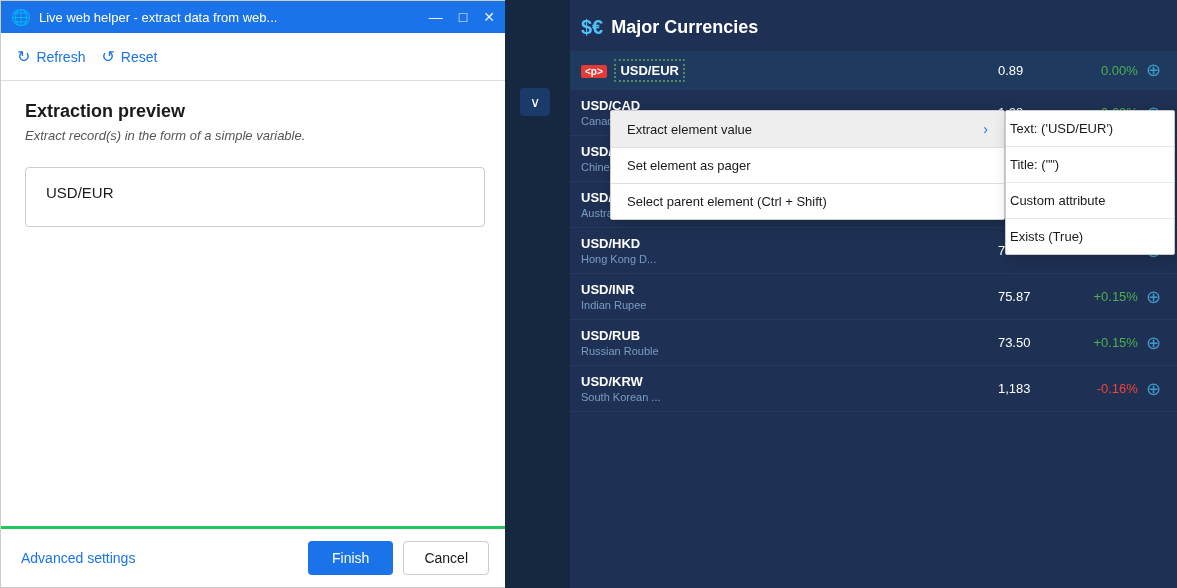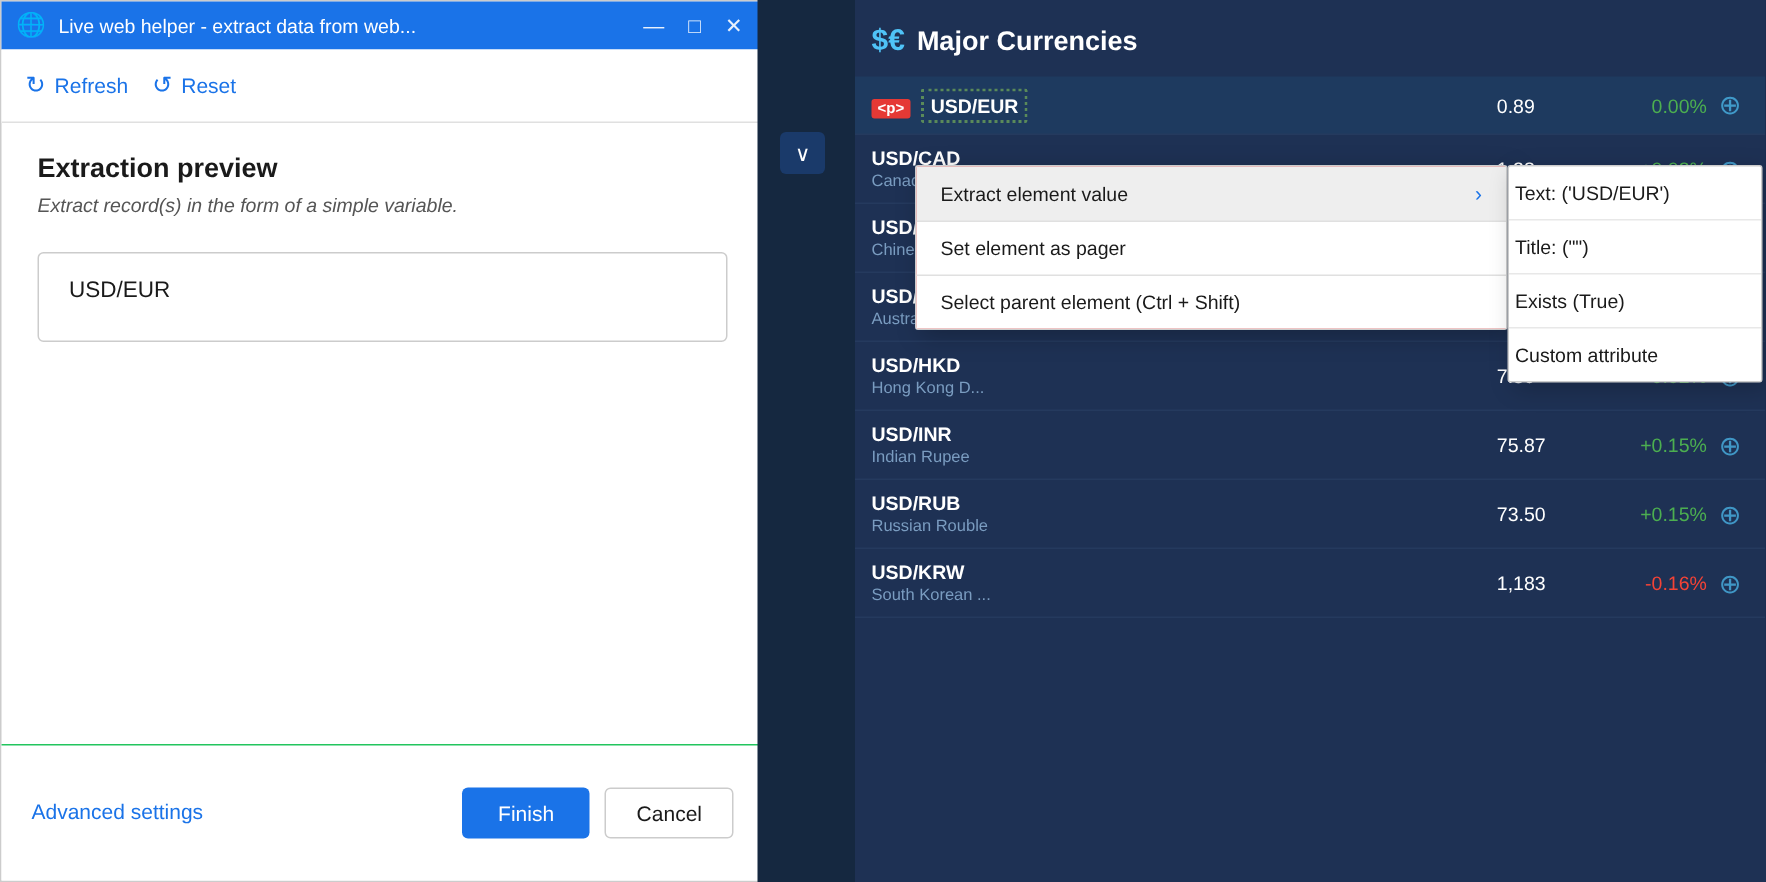--- a/index.html
+++ b/index.html
@@ -196,22 +196,22 @@
       min-height: 60px;
     }
     .preview-value {
       font-size: 15px;
       color: #1a1a1a;
     }
 
     .dialog-footer {
       display: flex;
       align-items: center;
-      padding: 28px 20px;
-      border-top: 1px solid #22c55e;
+      padding: 12px 20px;
+      border-top: 3px solid #22c55e;
       background: white;
       flex-shrink: 0;
     }
     .footer-left { flex: 1; }
     .advanced-link {
       color: #1a73e8;
       font-size: 14px;
       font-weight: 500;
       cursor: pointer;
       background: none;
@@ -513,15 +513,15 @@
     <span class="context-item-label">Set element as pager</span>
   </div>
   <div class="context-menu-item">
     <span class="context-item-label">Select parent element  (Ctrl + Shift)</span>
   </div>
 </div>
 
 <div class="submenu">
   <div class="submenu-item">Text:  ('USD/EUR')</div>
   <div class="submenu-item">Title:  ("")</div>
+  <div class="submenu-item">Custom attribute</div>
   <div class="submenu-item">Exists (True)</div>
-  <div class="submenu-item">Custom attribute</div>
 </div>
 
 </body></html>

